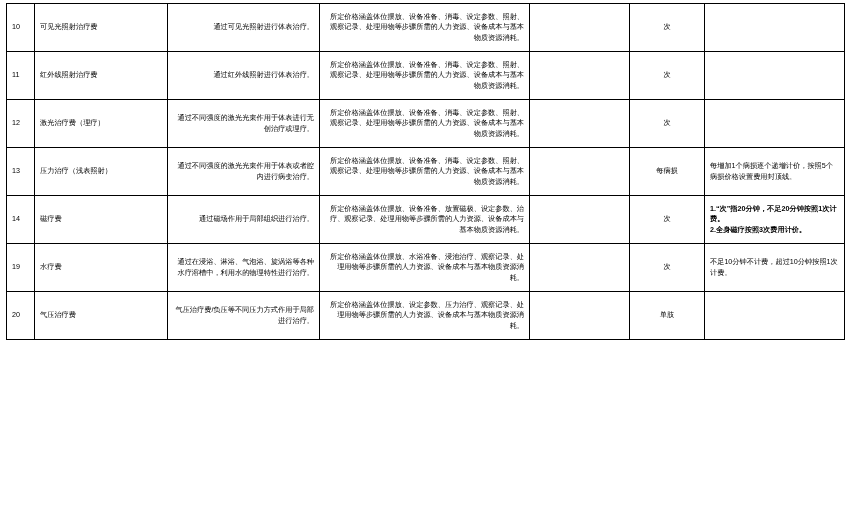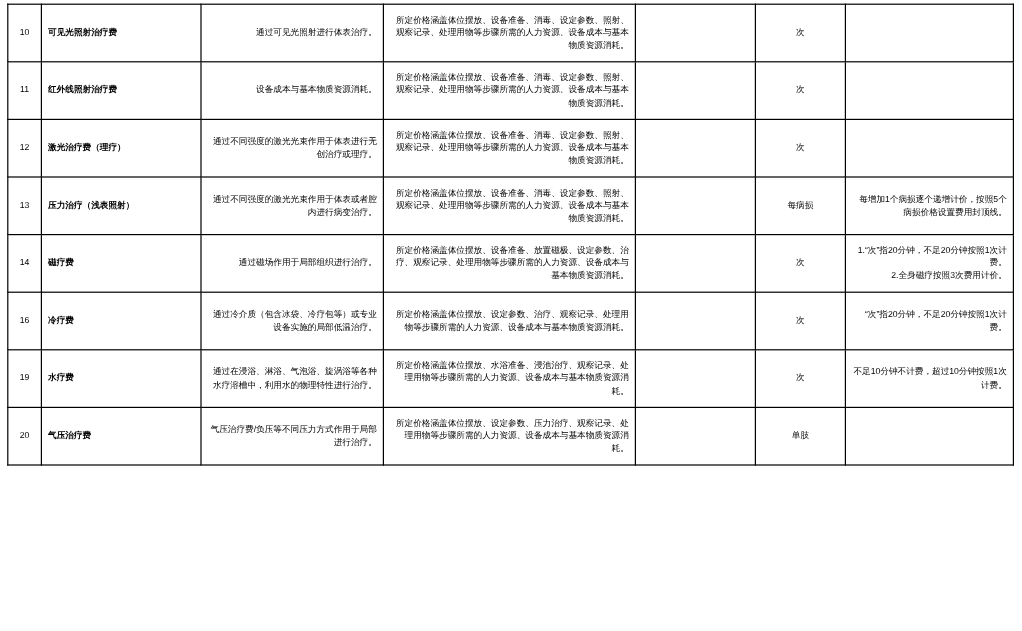--- a/index.html
+++ b/index.html
@@ -39,45 +39,43 @@
   
   col.c-no      { width: 28px; }
   col.c-name    { width: 133px; }
   col.c-desc    { width: 152px; }
   col.c-content { width: 210px; }
   col.c-excl    { width: 100px; }
   col.c-unit    { width: 75px; }
   col.c-note    { width: 140px; }
 
   td.no {
-    text-align: center;
     vertical-align: middle;
   }
   td.name {
     text-align: left;
     padding-left: 8px;
-    font-weight: bold;
   }
   td.desc {
     text-align: right;
     vertical-align: middle;
   }
   td.content {
     text-align: right;
     vertical-align: middle;
   }
   td.excl {
     text-align: left;
   }
   td.unit {
     text-align: center;
     vertical-align: middle;
   }
   td.note {
-    text-align: right;
+    text-align: left;
     vertical-align: middle;
   }
   .rowtall-1 { height: 48px; }
   .rowtall-2 { height: 48px; }
 </style>
 </head>
 <body>
 
 <div class="sheet">
   <table class="price-table">
@@ -96,21 +94,21 @@
         <td class="name">可见光照射治疗费</td>
         <td class="desc">通过可见光照射进行体表治疗。</td>
         <td class="content">所定价格涵盖体位摆放、设备准备、消毒、设定参数、照射、观察记录、处理用物等步骤所需的人力资源、设备成本与基本物质资源消耗。</td>
         <td class="excl"></td>
         <td class="unit">次</td>
         <td class="note"></td>
       </tr>
       <tr class="rowtall-1">
         <td class="no">11</td>
         <td class="name">红外线照射治疗费</td>
-        <td class="desc">设备成本与基本物质资源消耗。</td>
+        <td class="desc">通过红外线照射进行体表治疗。</td>
         <td class="content">所定价格涵盖体位摆放、设备准备、消毒、设定参数、照射、观察记录、处理用物等步骤所需的人力资源、设备成本与基本物质资源消耗。</td>
         <td class="excl"></td>
         <td class="unit">次</td>
         <td class="note"></td>
       </tr>
       <tr class="rowtall-1">
         <td class="no">12</td>
         <td class="name">激光治疗费（理疗）</td>
         <td class="desc">通过不同强度的激光光束作用于体表进行无创治疗或理疗。</td>
         <td class="content">所定价格涵盖体位摆放、设备准备、消毒、设定参数、照射、观察记录、处理用物等步骤所需的人力资源、设备成本与基本物质资源消耗。</td>
@@ -127,31 +125,22 @@
         <td class="unit">每病损</td>
         <td class="note">每增加1个病损逐个递增计价，按照5个病损价格设置费用封顶线。</td>
       </tr>
       <tr class="rowtall-2">
         <td class="no">14</td>
         <td class="name">磁疗费</td>
         <td class="desc">通过磁场作用于局部组织进行治疗。</td>
         <td class="content">所定价格涵盖体位摆放、设备准备、放置磁极、设定参数、治疗、观察记录、处理用物等步骤所需的人力资源、设备成本与基本物质资源消耗。</td>
         <td class="excl"></td>
         <td class="unit">次</td>
-        <td class="note" style="white-space: pre-line;">1.“次”指20分钟，不足20分钟按照1次计费。
+        <td class="note" style="white-space: pre-line; font-weight: bold;">1.“次”指20分钟，不足20分钟按照1次计费。
 2.全身磁疗按照3次费用计价。</td>
-      </tr>
-      <tr class="rowtall-1">
-        <td class="no">16</td>
-        <td class="name">冷疗费</td>
-        <td class="desc">通过冷介质（包含冰袋、冷疗包等）或专业设备实施的局部低温治疗。</td>
-        <td class="content">所定价格涵盖体位摆放、设定参数、治疗、观察记录、处理用物等步骤所需的人力资源、设备成本与基本物质资源消耗。</td>
-        <td class="excl"></td>
-        <td class="unit">次</td>
-        <td class="note">“次”指20分钟，不足20分钟按照1次计费。</td>
       </tr>
       <tr class="rowtall-1">
         <td class="no">19</td>
         <td class="name">水疗费</td>
         <td class="desc">通过在浸浴、淋浴、气泡浴、旋涡浴等各种水疗溶槽中，利用水的物理特性进行治疗。</td>
         <td class="content">所定价格涵盖体位摆放、水浴准备、浸池治疗、观察记录、处理用物等步骤所需的人力资源、设备成本与基本物质资源消耗。</td>
         <td class="excl"></td>
         <td class="unit">次</td>
         <td class="note">不足10分钟不计费，超过10分钟按照1次计费。</td>
       </tr>

